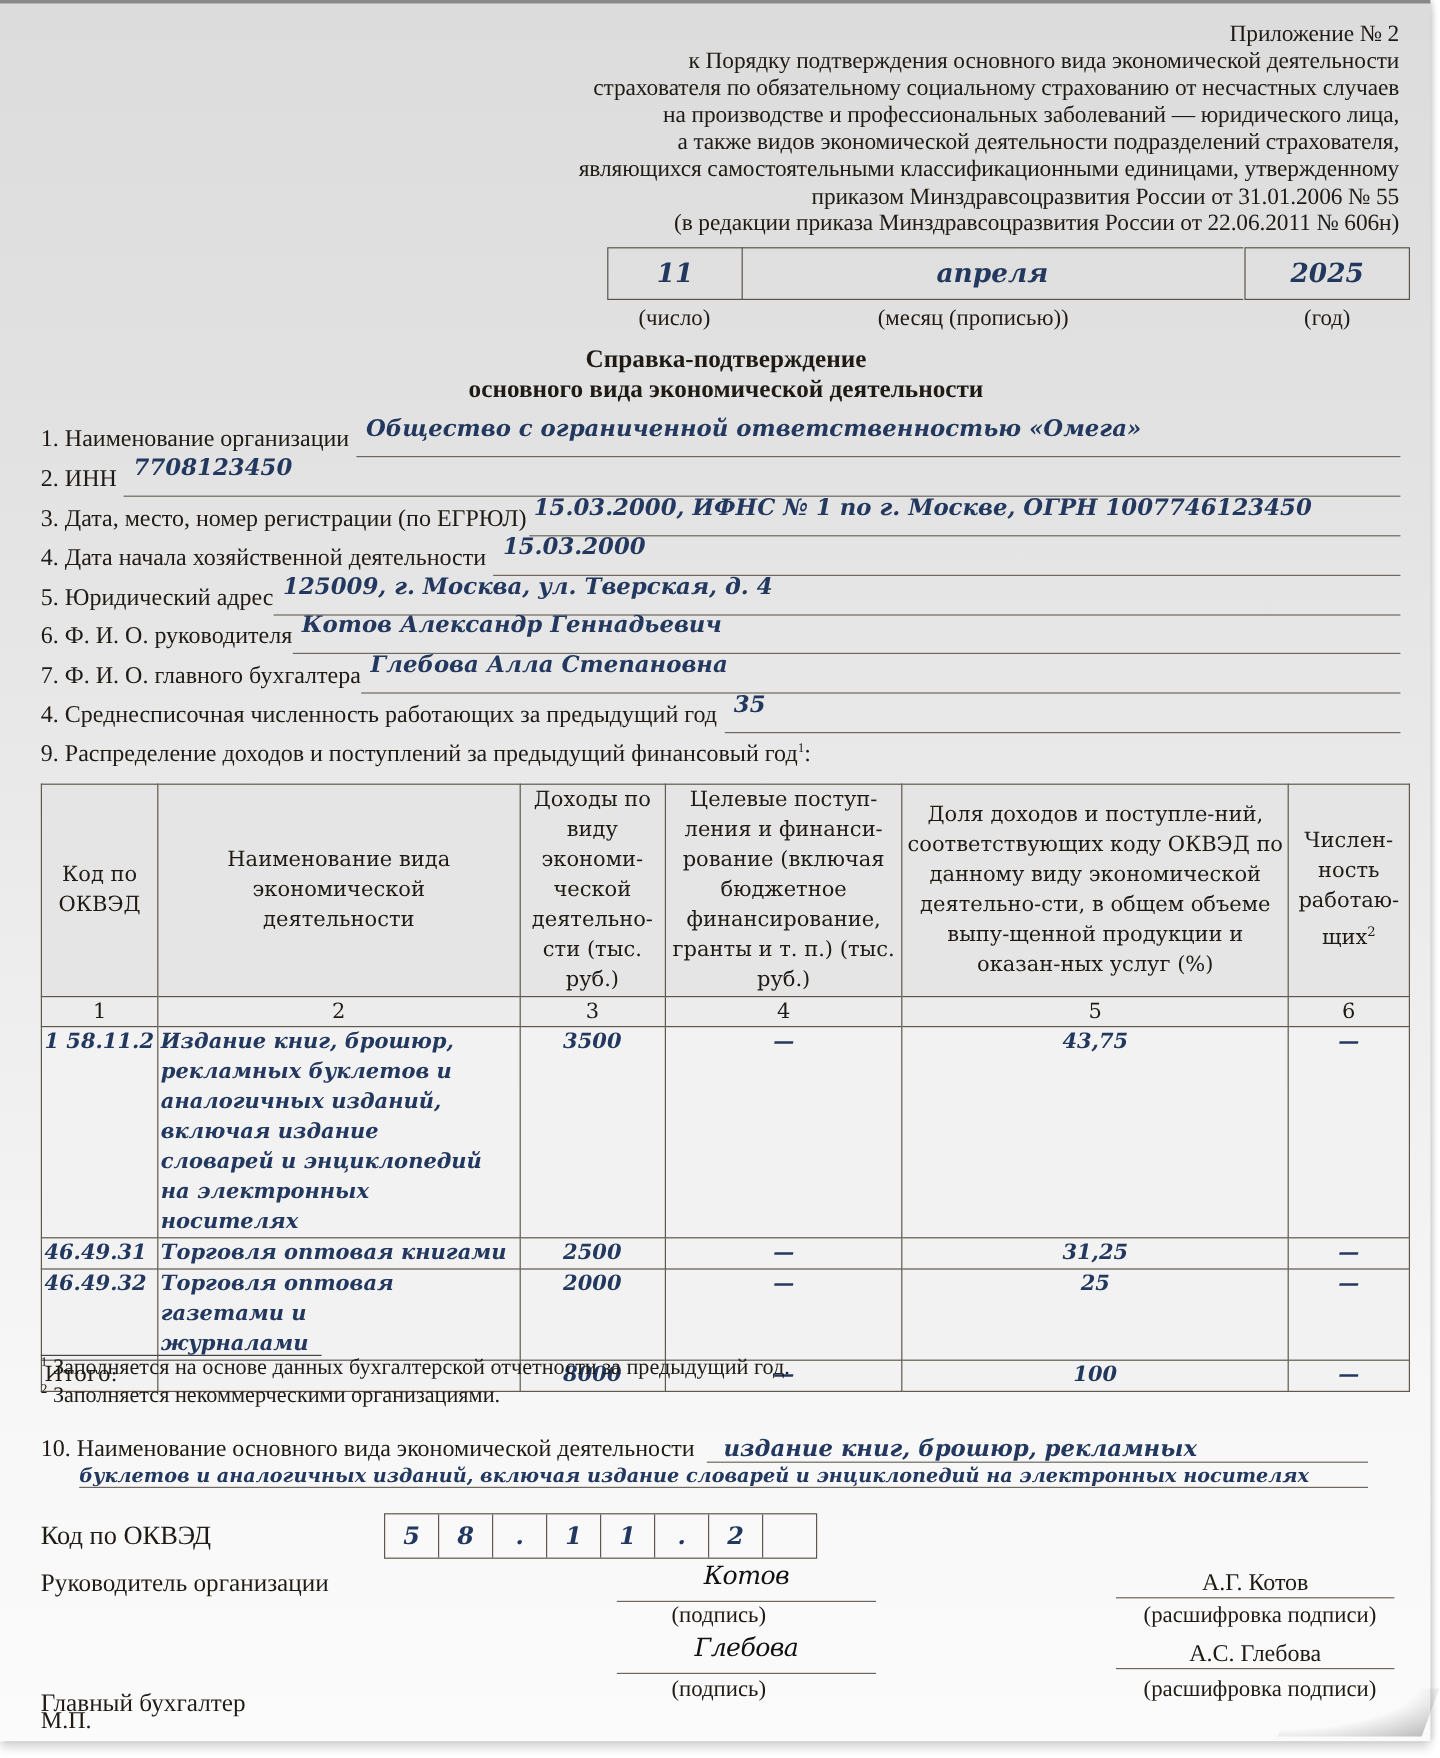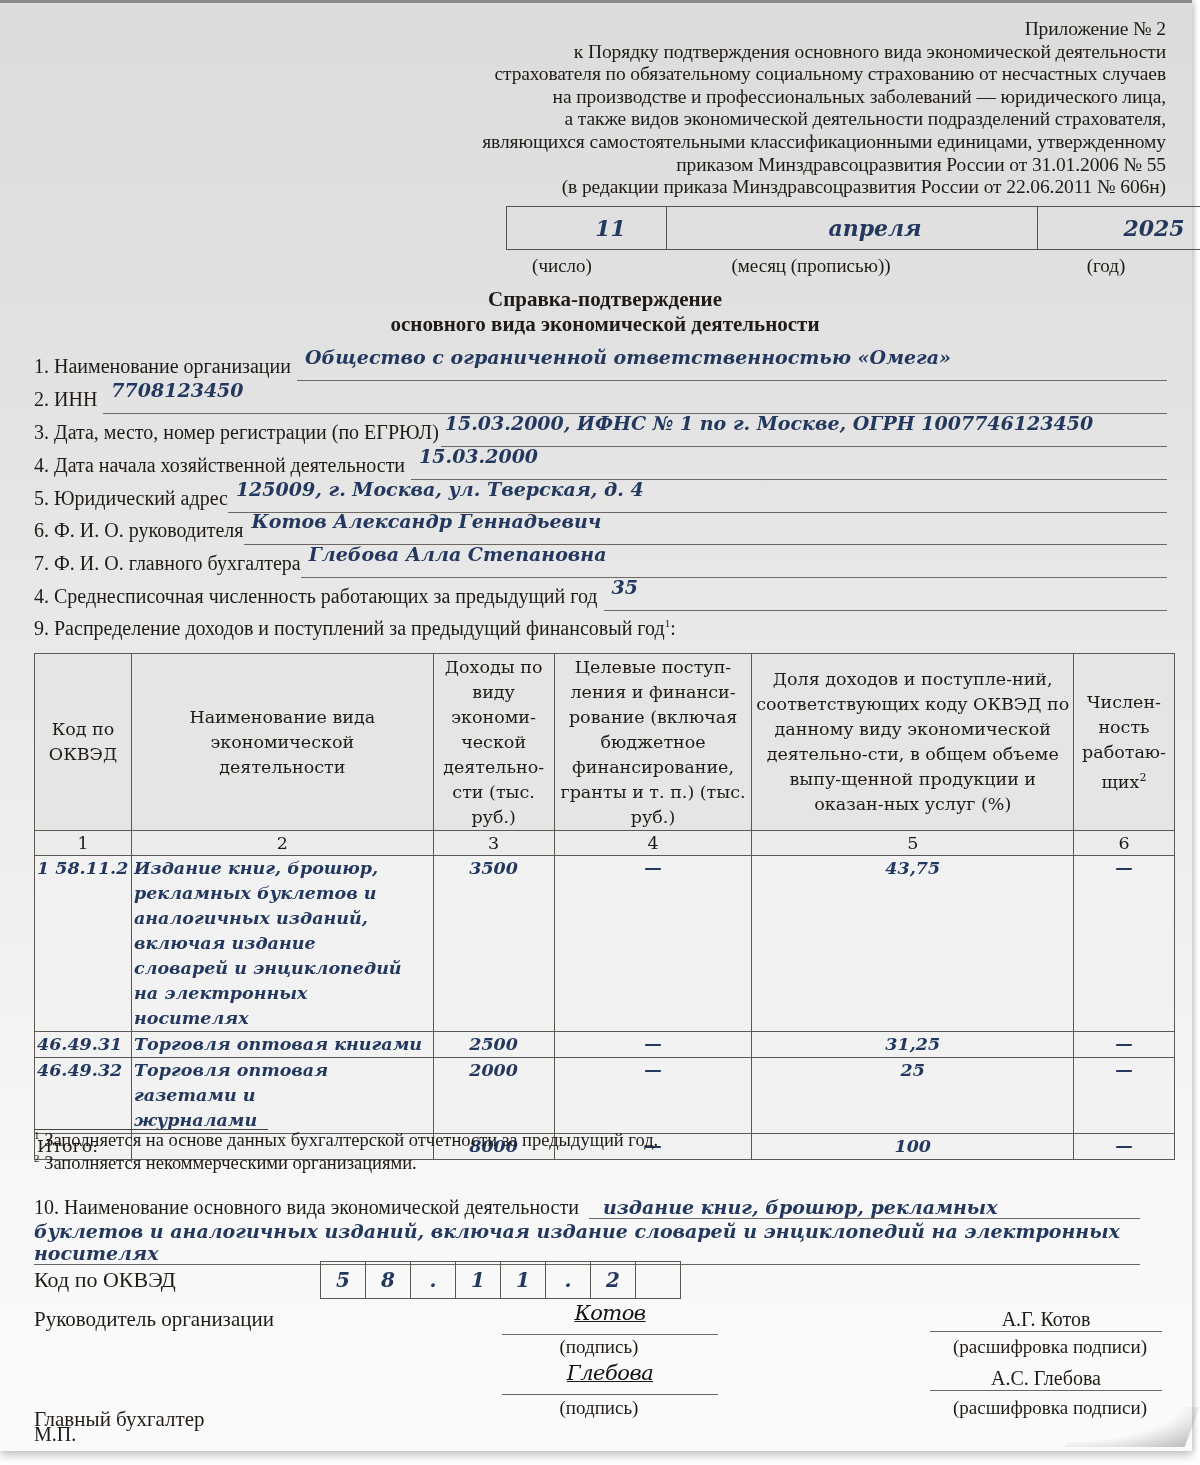--- a/index.html
+++ b/index.html
@@ -22,21 +22,21 @@
   .ink { color: #23385f; font-style: italic; font-family: "DejaVu Serif", "Liberation Serif", serif; }
 
   
   .appendix {
     position: absolute; right: 26px; top: 15px; text-align: right;
     font-family: "Liberation Serif", serif; font-size: 19.5px; line-height: 22.6px; letter-spacing: -0.1px;
   }
   .appendix div { white-space: nowrap; }
 
   
-  .datebox { position: absolute; top: 203px; height: 42px; border: 1.5px solid #5a554c; text-align: center; line-height: 42px; font-size: 22px; font-weight: bold; padding-left: 48px; }
+  .datebox { position: absolute; top: 203px; height: 42px; border: 1.5px solid #5a554c; text-align: center; line-height: 42px; font-size: 22px; font-weight: bold; }
   .datebox.month { border-left: none; border-right: none; border-top: none; }
   .datecap { position: absolute; top: 252px; font-family: "Liberation Serif", serif; font-size: 19px; text-align: center; }
 
   .title {
     position: absolute; left: 0; width: 1210px; top: 284px; text-align: center;
     font-family: "Liberation Serif", serif; font-weight: bold; font-size: 21px; line-height: 25px;
   }
 
   
   .field { position: absolute; left: 34px; right: 25px; height: 30px; font-family: "Liberation Serif", serif; font-size: 20px; white-space: nowrap; display: flex; align-items: flex-end; }
@@ -56,29 +56,29 @@
   table.grid td.ink { font-weight: bold; }
   table.grid td.code { white-space: nowrap; }
 
   .footrule { position: absolute; left: 34px; top: 1126px; width: 234px; border-top: 1px solid #444; }
   .footnote { position: absolute; left: 34px; font-family: "Liberation Serif", serif; font-size: 18.5px; }
   .footnote sup { font-size: 11px; }
 
   .f10 { position: absolute; left: 34px; top: 1193px; right: 52px; font-family: "Liberation Serif", serif; font-size: 20px; }
   .f10 .row1 { display: flex; align-items: flex-end; }
   .f10 .row1 .val { flex: 1; border-bottom: 1.5px solid #6d685f; margin-left: 10px; padding-left: 14px; font-size: 19px; font-weight: bold; }
-  .f10 .row2 { border-bottom: 1.5px solid #6d685f; font-size: 19px; font-weight: bold; margin-top: 1px; }
+  .f10 .row2 { border-bottom: 1.5px solid #6d685f; font-size: 16px; font-weight: bold; margin-top: 1px; margin-left: 32px; }
 
   .okved-label { position: absolute; left: 34px; top: 1264px; font-family: "Liberation Serif", serif; font-size: 22px; }
   .okved-boxes { position: absolute; left: 320px; top: 1258px; display: flex; border: 1.5px solid #5e594f; }
   .okved-boxes span { width: 44px; height: 36px; border-left: 1.5px solid #5e594f; text-align: center; line-height: 36px; font-size: 20px; font-weight: bold; }
   .okved-boxes span:first-child { border-left: none; }
 
   .sig-label { position: absolute; left: 34px; font-family: "Liberation Serif", serif; font-size: 21px; }
-  .sig-line { position: absolute; left: 502px; width: 216px; border-bottom: 1.5px solid #6d685f; text-align: center; text-decoration: underline; }
+  .sig-line { position: absolute; left: 514px; width: 216px; border-bottom: 1.5px solid #6d685f; text-align: center; }
   .sig-script { font-family: "DejaVu Serif", serif; font-style: italic; font-size: 21px; color: #111; letter-spacing: -0.5px; }
   .sig-cap { position: absolute; font-family: "Liberation Serif", serif; font-size: 19px; text-align: center; }
   .name-line { position: absolute; left: 930px; width: 232px; border-bottom: 1.5px solid #6d685f; text-align: center; font-family: "Liberation Serif", serif; font-size: 20px; }
   .mp { position: absolute; left: 34px; top: 1420px; font-family: "Liberation Serif", serif; font-size: 20px; }
 </style>
 </head>
 <body>
 
 <div class="sheet">
 

